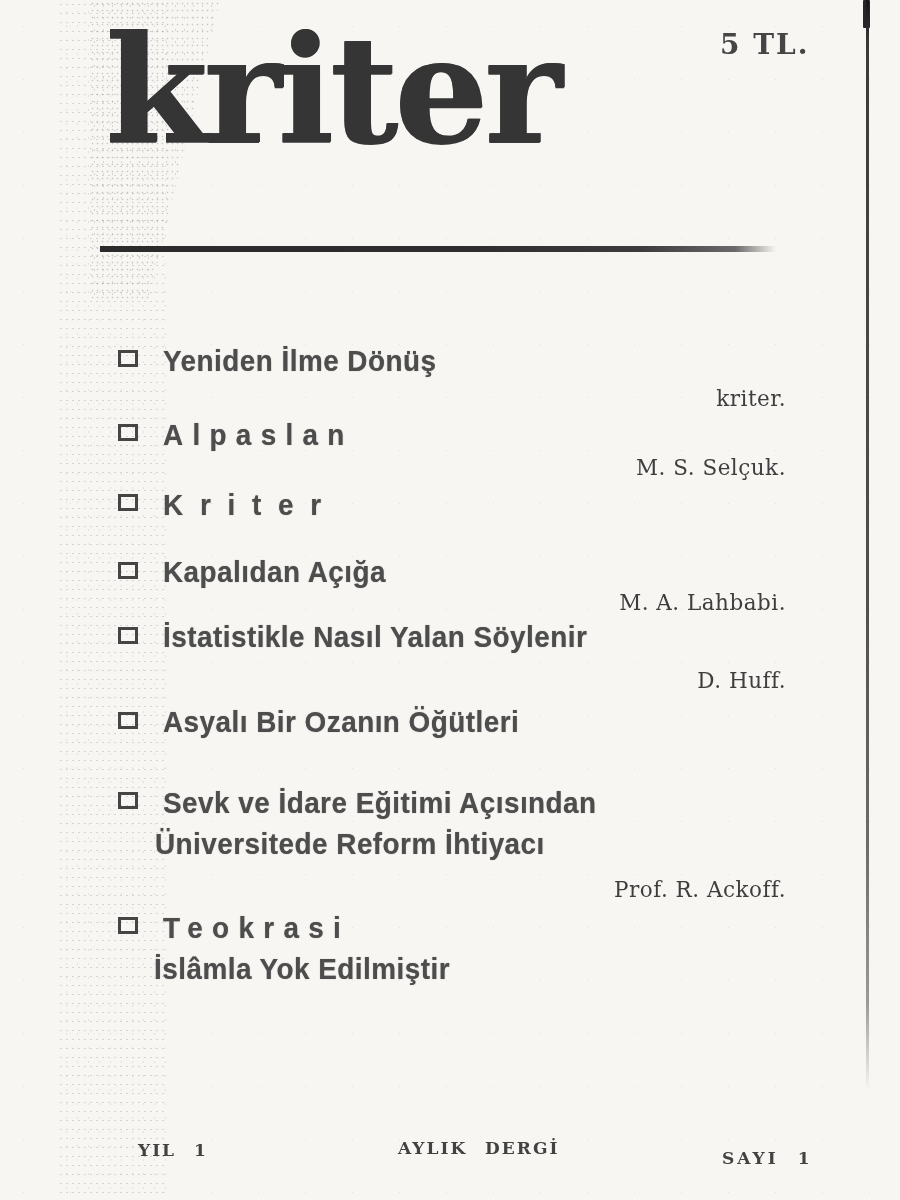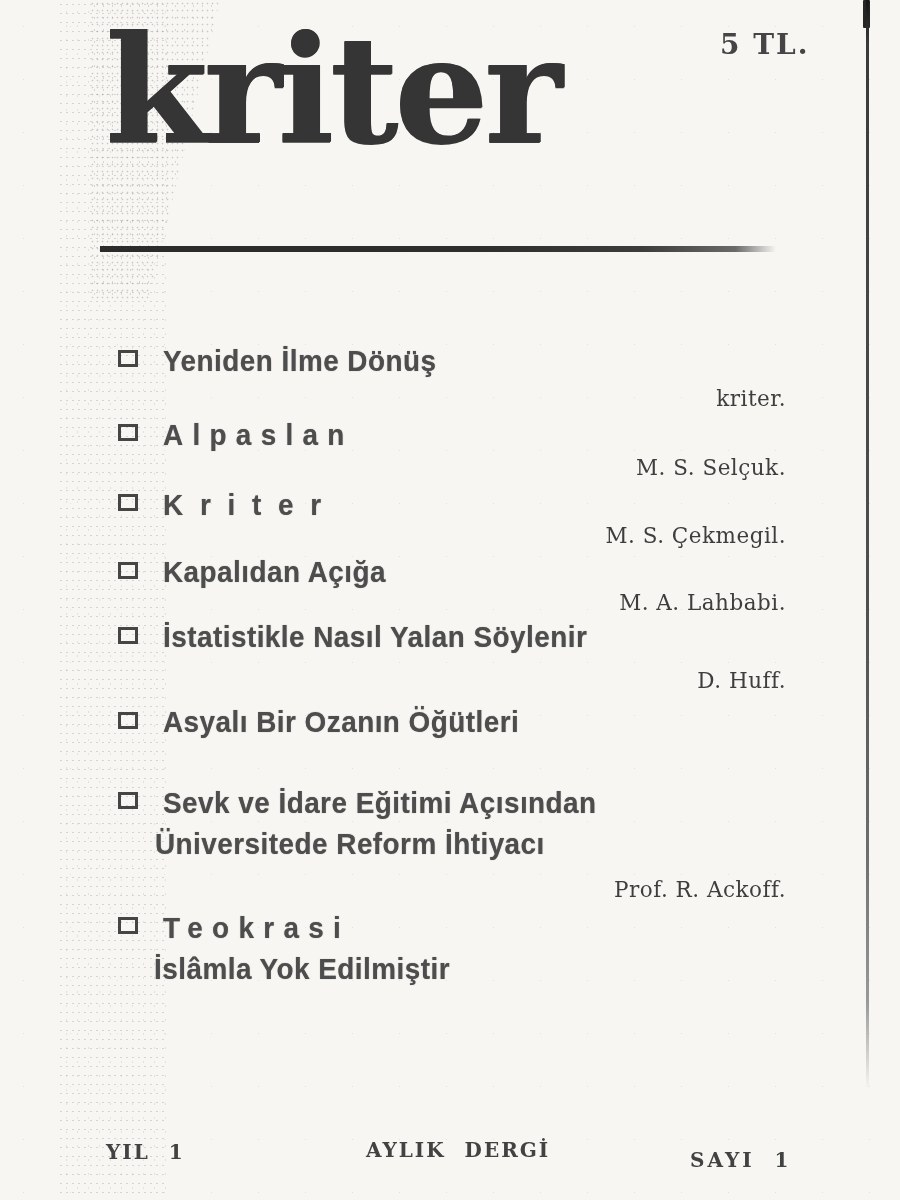--- a/index.html
+++ b/index.html
@@ -85,22 +85,23 @@
   .sp18{letter-spacing:18px;}
   .author{
     position:absolute;right:114px;
     font-family:"DejaVu Serif",serif;font-weight:400;
     font-size:21.5px;letter-spacing:.5px;color:#3e3e3e;white-space:nowrap;
   }
   
   .foot{
     position:absolute;
     font-family:"DejaVu Serif",serif;font-weight:700;
-    font-size:20px;letter-spacing:2px;color:#424242;white-space:nowrap;
+    font-size:17px;letter-spacing:2px;color:#424242;white-space:nowrap;
     word-spacing:10px;
+    margin-left:32px;
   }
 </style>
 </head>
 <body>
 
 <div class="page">
 
   <div class="noise-left"></div>
   <div class="noise-top"></div>
   <div class="scanline-cap"></div>
@@ -113,21 +114,20 @@
   <div class="cb" style="top:350px"></div>
   <div class="title" style="top:344px">Yeniden İlme Dönüş</div>
   <div class="author" style="top:386px">kriter.</div>
 
   <div class="cb" style="top:424px"></div>
   <div class="title sp10" style="top:418px">Alpaslan</div>
   <div class="author" style="top:455px">M. S. Selçuk.</div>
 
   <div class="cb" style="top:494px"></div>
   <div class="title sp18" style="top:488px">Kriter</div>
-  <div class="author" style="top:523px">M. S. Çekmegil.</div>
 
   <div class="cb" style="top:562px"></div>
   <div class="title" style="top:555px">Kapalıdan Açığa</div>
   <div class="author" style="top:590px">M. A. Lahbabi.</div>
 
   <div class="cb" style="top:627px"></div>
   <div class="title" style="top:620px">İstatistikle Nasıl Yalan Söylenir</div>
   <div class="author" style="top:668px">D. Huff.</div>
 
   <div class="cb" style="top:712px"></div>

